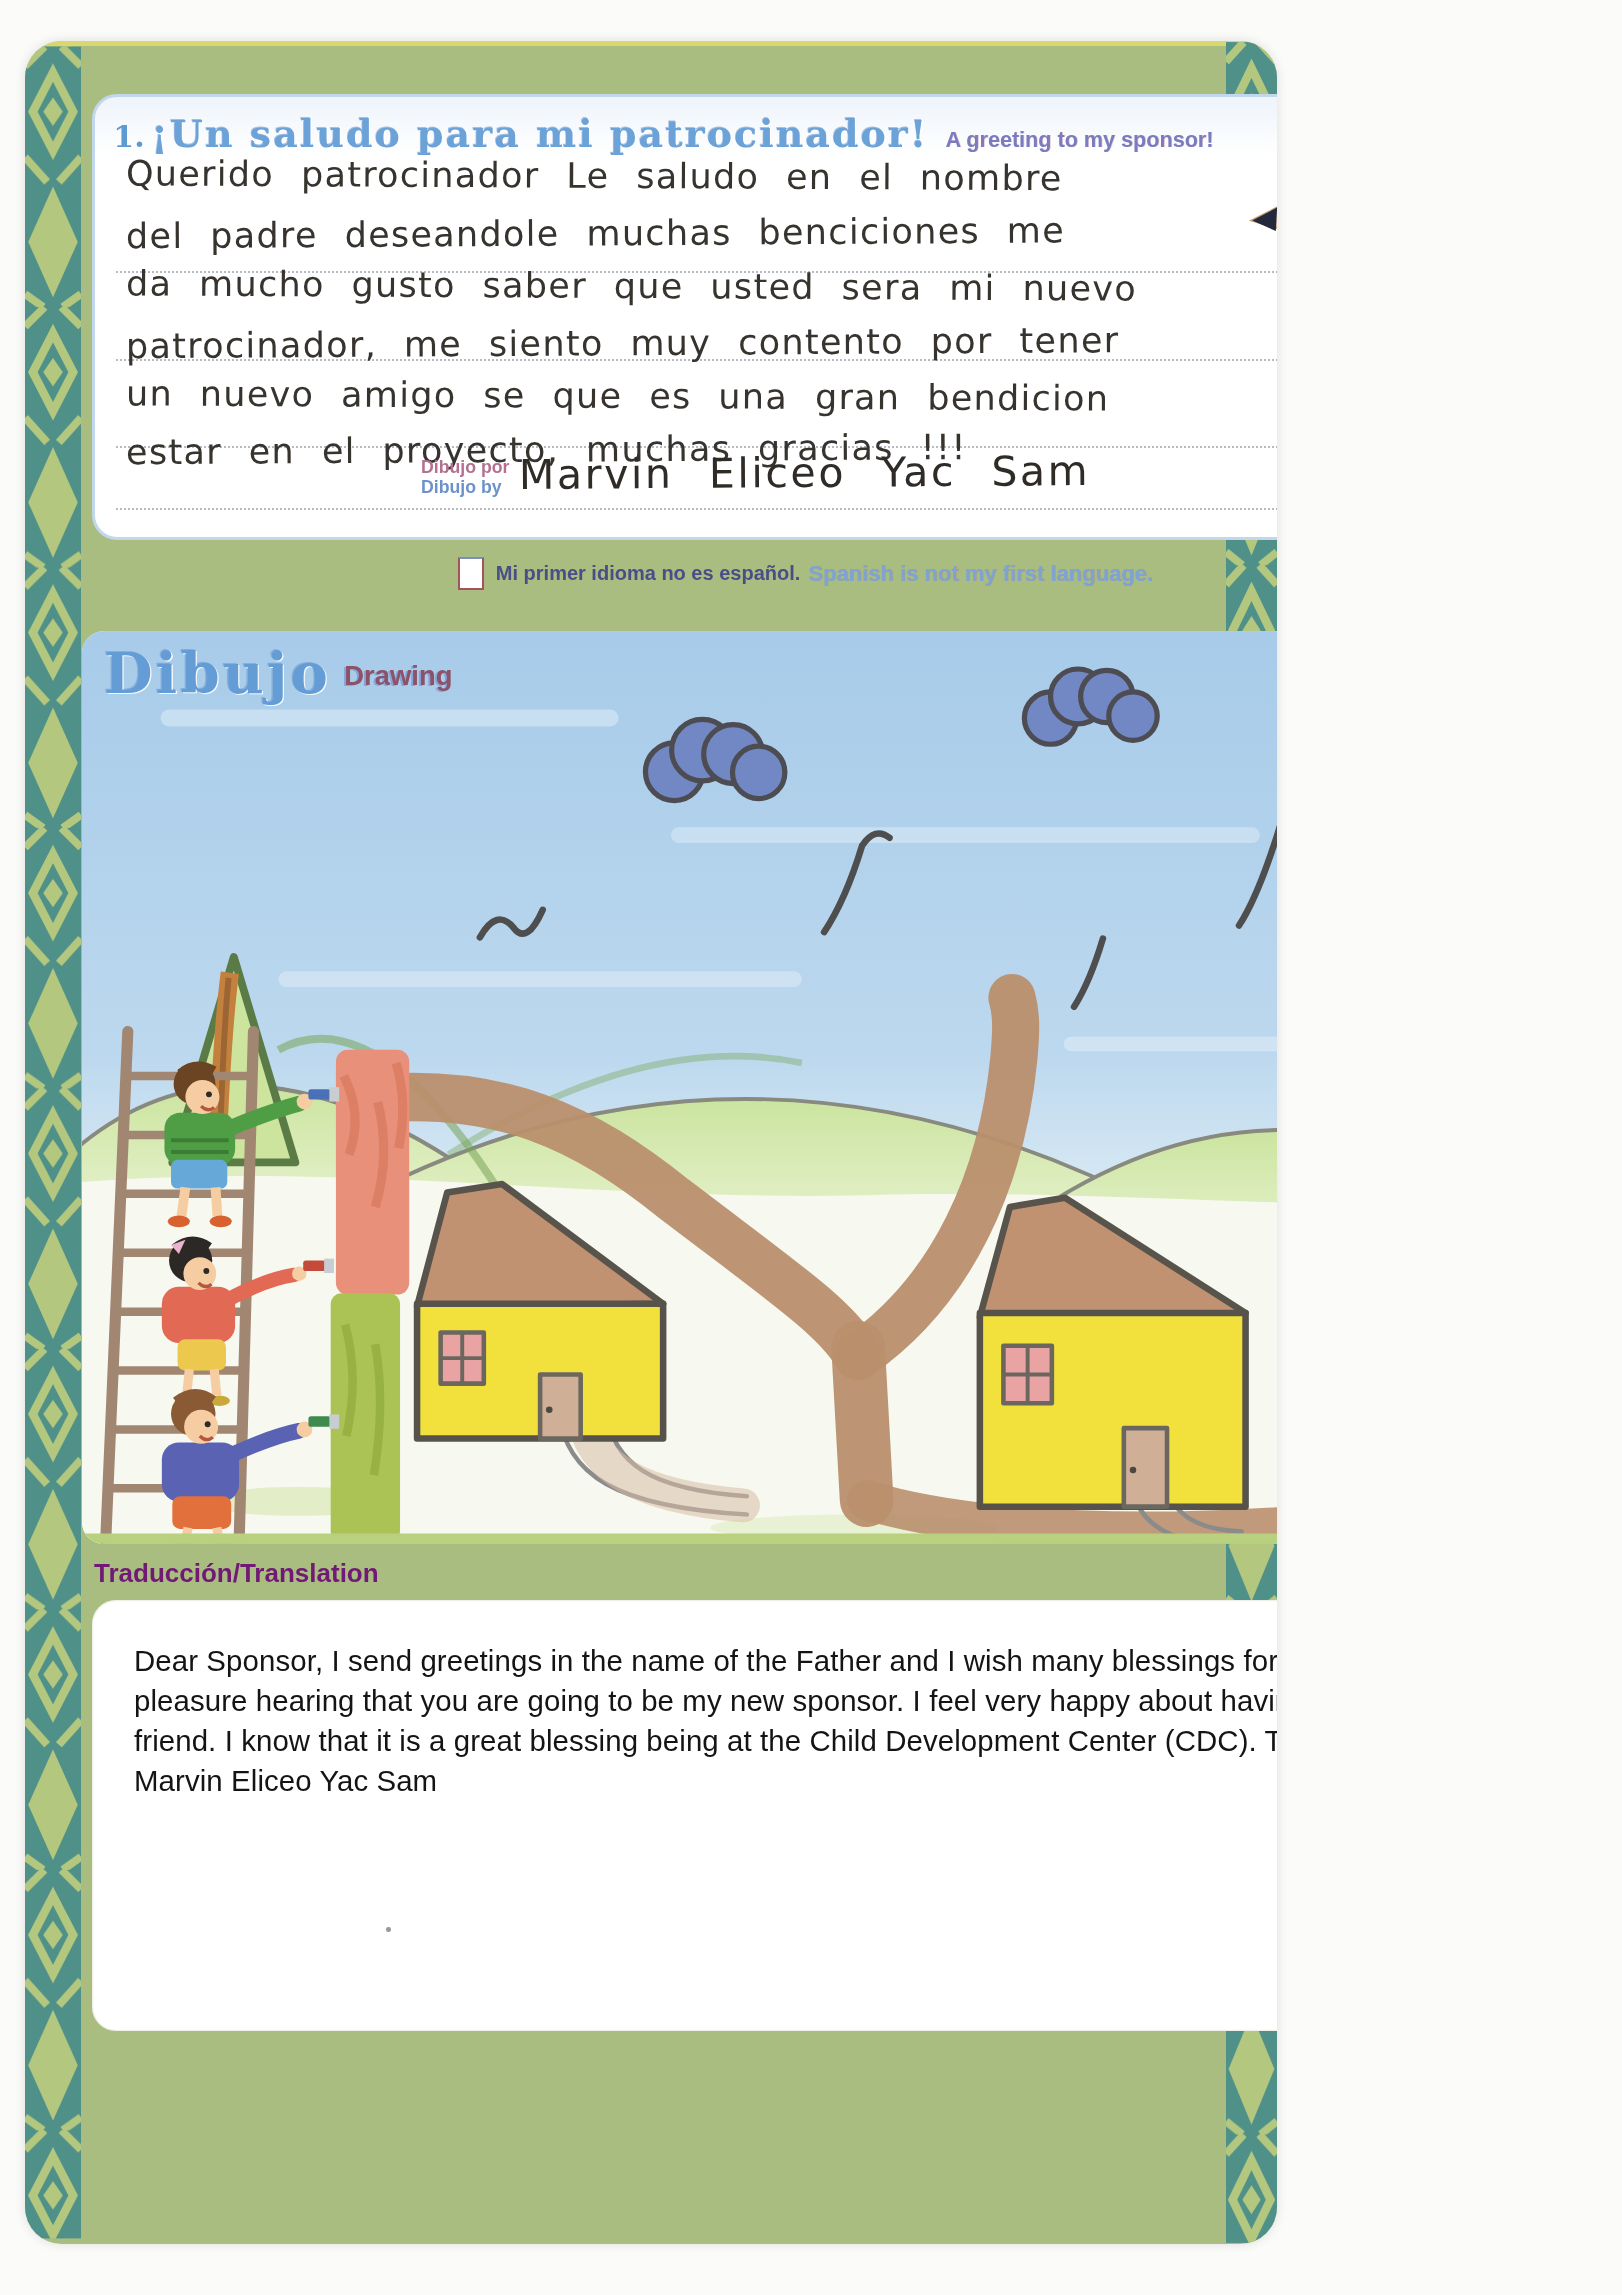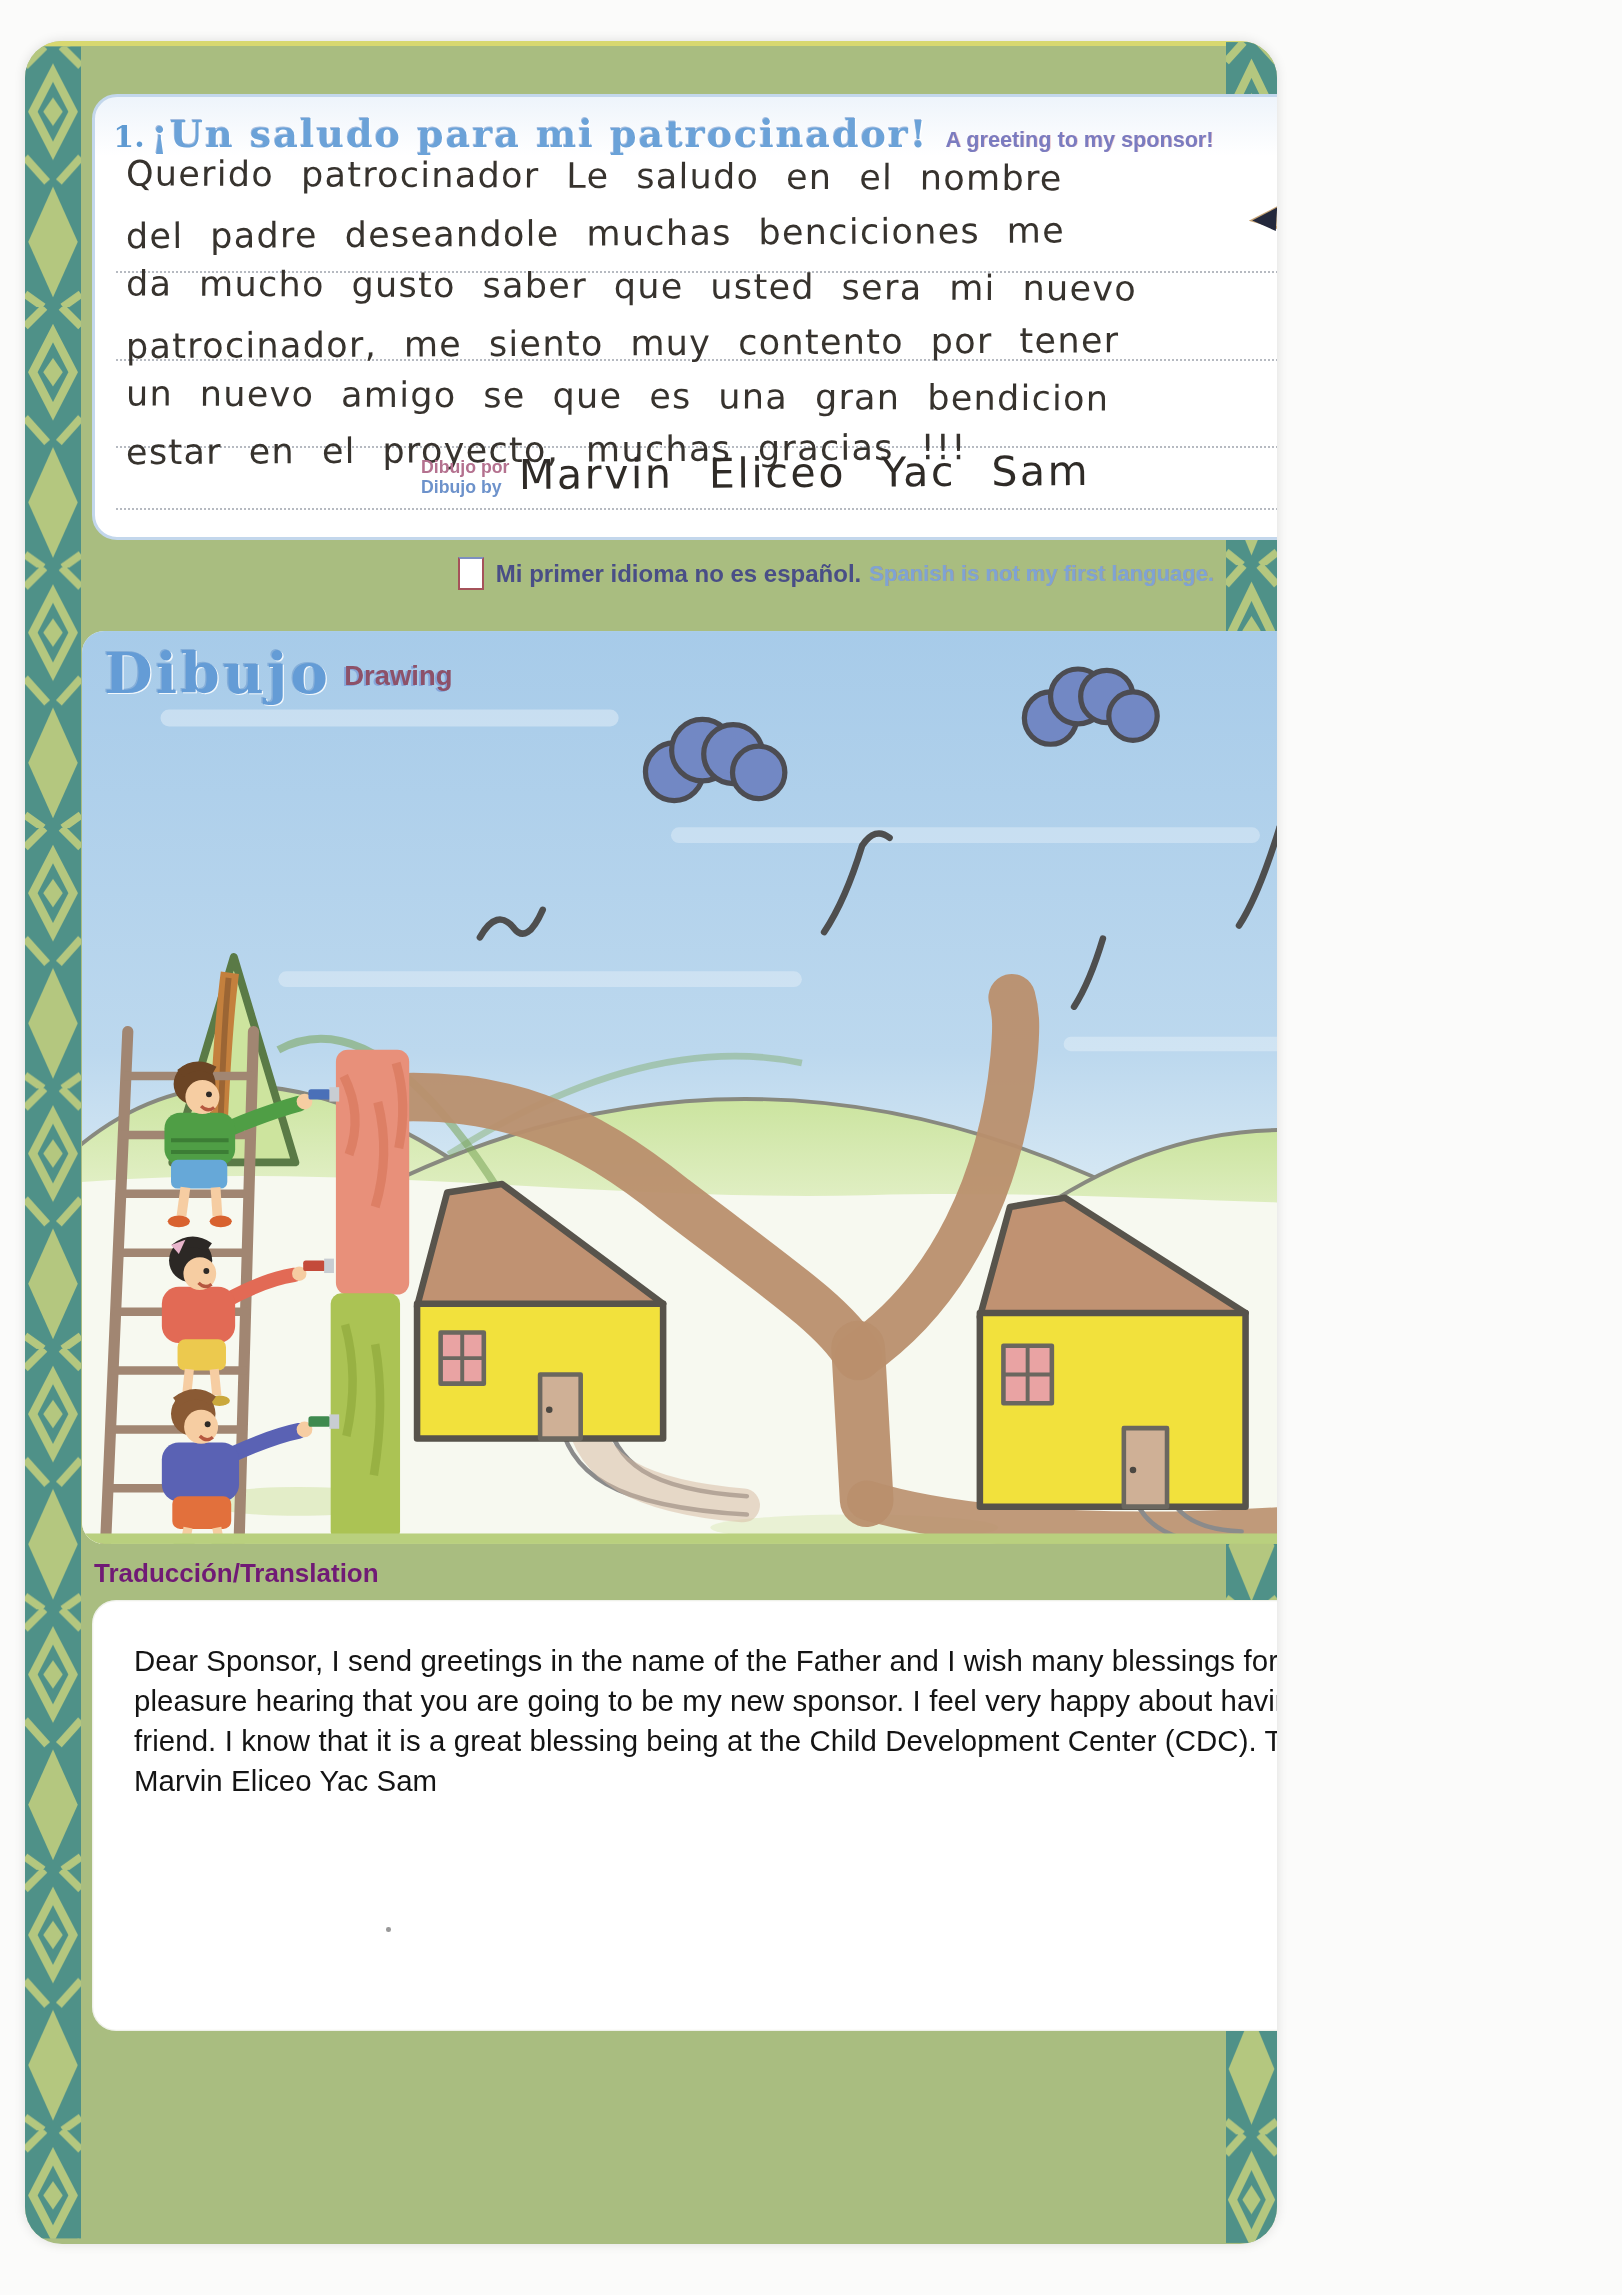--- a/index.html
+++ b/index.html
@@ -48,21 +48,21 @@
     font-family:"DejaVu Sans",sans-serif;font-size:41px;color:#2f2b27;
     letter-spacing:2.6px;word-spacing:19.6px;transform:rotate(-.4deg);
   }
 
   
   .boy-illo{position:absolute;left:1218px;top:33px;width:288px;height:208px;z-index:6;}
 
   
   .lang-row{position:absolute;left:433px;top:516px;display:flex;align-items:center;}
   .lang-box{width:22px;height:29px;background:#fff;border:2.6px solid #a5525a;border-top-color:#7d8fc0;margin-right:11.8px;}
-  .lang-es{font-size:24px;font-weight:bold;color:#494e86;}
+  .lang-es{font-size:20px;font-weight:bold;color:#494e86;}
   .lang-en{font-size:22px;font-weight:bold;color:#7fa3d4;margin-left:7.9px;text-shadow:0.7px 0 0 rgba(170,90,110,.3);}
 
   
   .drawing-card{
     position:absolute;left:57px;top:590px;width:1443px;height:913px;
     border-radius:22px;overflow:hidden;background:#f6f8ee;
   }
   .drawing-card svg{display:block;}
   .dibujo-label{position:absolute;left:22px;top:9.2px;white-space:nowrap;}
   .dibujo-es{

